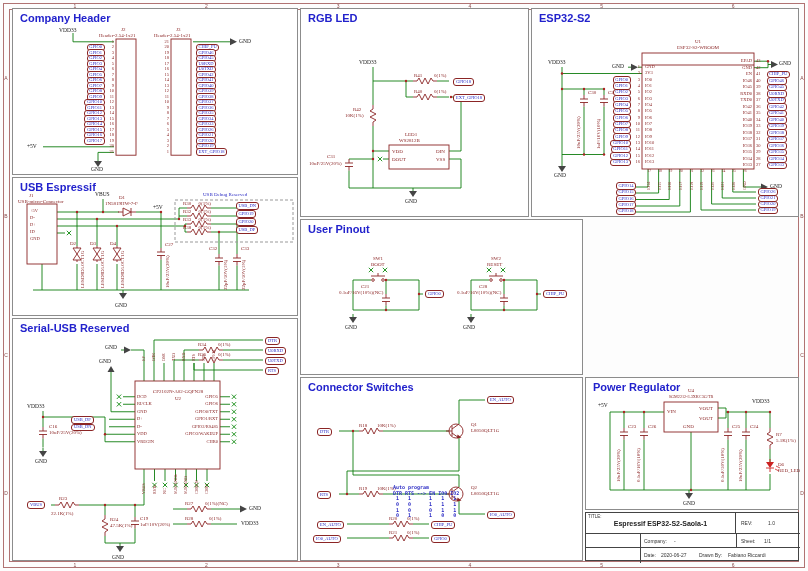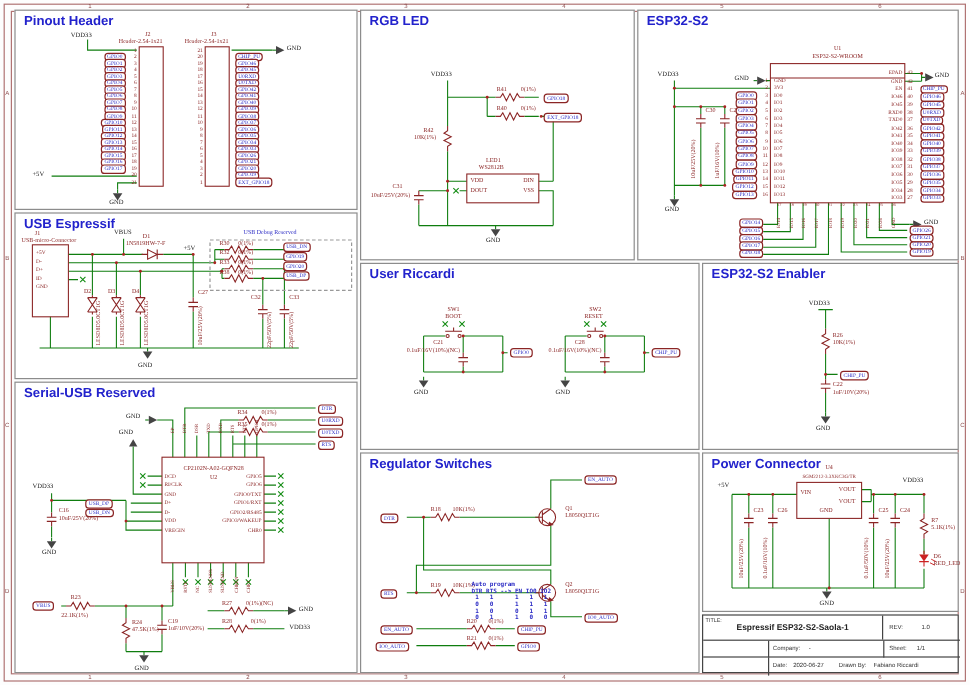--- a/index.html
+++ b/index.html
@@ -115,21 +115,21 @@
     </div>
 
   <div class="sec" style="left:12px;top:8px;width:286px;height:167px">
     <svg width="286" height="167">
       <path class="w" d="M60 24v8.8h41M30 137.8h71M101 143.4h-16v5.6M180 32.8h34"></path>
       <rect class="p" x="103" y="30" width="20" height="116.2"></rect>
       <rect class="p" x="158" y="30" width="20" height="116.2"></rect>
       <use href="#gnd-d" x="85" y="149"></use>
       <use href="#gnd-r" x="214" y="32.8"></use>
     </svg>
-    <div class="st">Pinout Header</div>
+    <div class="st">Company Header</div>
     <div class="pwr" style="left:46px;top:18px">VDD33</div>
     <div class="pwr" style="left:14px;top:134px">+5V</div>
     <div class="pwr" style="left:78px;top:157px">GND</div>
     <div class="pwr" style="left:226px;top:29px">GND</div>
     <div class="lbl" style="left:108px;top:18px">J2</div>
     <div class="lbl" style="left:86px;top:24px">Header-2.54-1x21</div>
     <div class="lbl" style="left:163px;top:18px">J3</div>
     <div class="lbl" style="left:141px;top:24px">Header-2.54-1x21</div>
     <div class="col" style="left:18px;top:30px;width:83px">
 
@@ -1077,66 +1077,49 @@
         <use href="#sw-p" x="77" y="60"></use>
         <use href="#cap-v" x="85" y="74"></use>
         <use href="#gnd-d" x="52" y="94"></use>
         <use href="#nc-x" x="70" y="50"></use>
           <use href="#nc-x" x="84" y="50"></use>
         <circle class="dot" cx="85" cy="60" r="1.2"></circle>
           <circle class="dot" cx="85" cy="90" r="1.2"></circle>
           <circle class="dot" cx="118" cy="74" r="1.2"></circle>
       </g>
     </svg>
-    <div class="st">User Riccardi</div>
+    <div class="st">User Pinout</div>
     <div class="lbl" style="left:72px;top:36px">SW1</div>
     <div class="lbl" style="left:70px;top:42px">BOOT</div>
     <div class="lbl" style="left:60px;top:64px">C21</div>
     <div class="lbl" style="left:38px;top:70px">0.1uF/16V(10%)(NC)</div>
     <div class="net" style="left:124px;top:70px">GPIO0</div>
     <div class="pwr" style="left:44px;top:104px">GND</div>
     <div class="lbl" style="left:190px;top:36px">SW2</div>
     <div class="lbl" style="left:186px;top:42px">RESET</div>
     <div class="lbl" style="left:178px;top:64px">C28</div>
     <div class="lbl" style="left:156px;top:70px">0.1uF/16V(10%)(NC)</div>
     <div class="net" style="left:242px;top:70px">CHIP_PU</div>
     <div class="pwr" style="left:162px;top:104px">GND</div>
   </div>
 
-  <div class="sec" style="left:585px;top:219px;width:214px;height:156px">
-    <svg width="214" height="156">
-      <path class="w" d="M102 38v16M102 75v17M102 92h10M102 92v4M102 107.5v16.5M96 38h12"></path>
-      <use href="#res-v" x="102" y="54"></use>
-      <use href="#cap-v" x="102" y="96"></use>
-      <use href="#gnd-d" x="102" y="124"></use>
-      <circle class="dot" cx="102" cy="92" r="1.2"></circle>
-    </svg>
-    <div class="st">ESP32-S2 Enabler</div>
-    <div class="pwr" style="left:88px;top:30px">VDD33</div>
-    <div class="lbl" style="left:108px;top:58px">R26</div>
-    <div class="lbl" style="left:108px;top:64px">10K(1%)</div>
-    <div class="net" style="left:114px;top:89px">CHIP_PU</div>
-    <div class="lbl" style="left:108px;top:99px">C22</div>
-    <div class="lbl" style="left:108px;top:105px">1uF/10V(20%)</div>
-    <div class="pwr" style="left:94px;top:134px">GND</div>
-  </div>
 
   <div class="sec" style="left:300px;top:377px;width:283px;height:184px">
     <svg width="283" height="184">
       <path class="w" d="M38 53h20M82 53h66M158 46v-24h26M158 60v33h-112v23M38 116h20M82 116h66M158 123v13h26M158 109v-12h-106v-44M46 146h42M112 146h16M46 160h42M112 160h16"></path>
       <use href="#res-h" x="58" y="53"></use>
       <use href="#res-h" x="58" y="116"></use>
       <use href="#npn" x="155" y="53"></use>
       <use href="#npn" x="155" y="116"></use>
       <use href="#res-h" x="88" y="146"></use>
       <use href="#res-h" x="88" y="160"></use>
       <circle class="dot" cx="46" cy="116" r="1.2"></circle>
         <circle class="dot" cx="52" cy="53" r="1.2"></circle>
     </svg>
-    <div class="st">Regulator Switches</div>
+    <div class="st">Connector Switches</div>
     <div class="net" style="left:16px;top:50px">DTR</div>
     <div class="lbl" style="left:58px;top:45px">R18</div>
     <div class="lbl" style="left:76px;top:45px">10K(1%)</div>
     <div class="lbl" style="left:170px;top:44px">Q1</div>
     <div class="lbl" style="left:170px;top:50px">L8050QLT1G</div>
     <div class="net" style="left:186px;top:18px">EN_AUTO</div>
     <div class="net" style="left:16px;top:113px">RTS</div>
     <div class="lbl" style="left:58px;top:108px">R19</div>
     <div class="lbl" style="left:76px;top:108px">10K(1%)</div>
     <div class="lbl" style="left:170px;top:107px">Q2</div>
@@ -1166,21 +1149,21 @@
       <use href="#res-v" x="184" y="50"></use>
       <use href="#led-d" x="184" y="84"></use>
       <use href="#gnd-d" x="103" y="112"></use>
       <circle class="dot" cx="38" cy="34" r="1.2"></circle>
         <circle class="dot" cx="58" cy="34" r="1.2"></circle>
       <circle class="dot" cx="142" cy="34" r="1.2"></circle>
         <circle class="dot" cx="160" cy="34" r="1.2"></circle>
       <circle class="dot" cx="184" cy="34" r="1.2"></circle>
         <circle class="dot" cx="105" cy="112" r="1.2"></circle>
     </svg>
-    <div class="st">Power Connector</div>
+    <div class="st">Power Regulator</div>
     <div class="pwr" style="left:12px;top:24px">+5V</div>
     <div class="pwr" style="left:166px;top:20px">VDD33</div>
     <div class="lbl" style="left:78px;top:10px;width:54px;text-align:center">U4</div>
     <div class="lbl" style="left:62px;top:16px;width:86px;text-align:center;font-size:4.2px">SGM2212-3.3XKC3G/TR</div>
     <div class="lbl" style="left:81px;top:31px">VIN</div>
     <div class="lbl" style="left:97px;top:46px">GND</div>
     <div class="lbl" style="left:113px;top:28px">VOUT</div>
     <div class="lbl" style="left:113px;top:38px">VOUT</div>
     <div class="lbl" style="left:42px;top:46px">C23</div>
     <div class="lbl vert" style="left:30px;top:58px;height:46px">10uF/25V(20%)</div>

